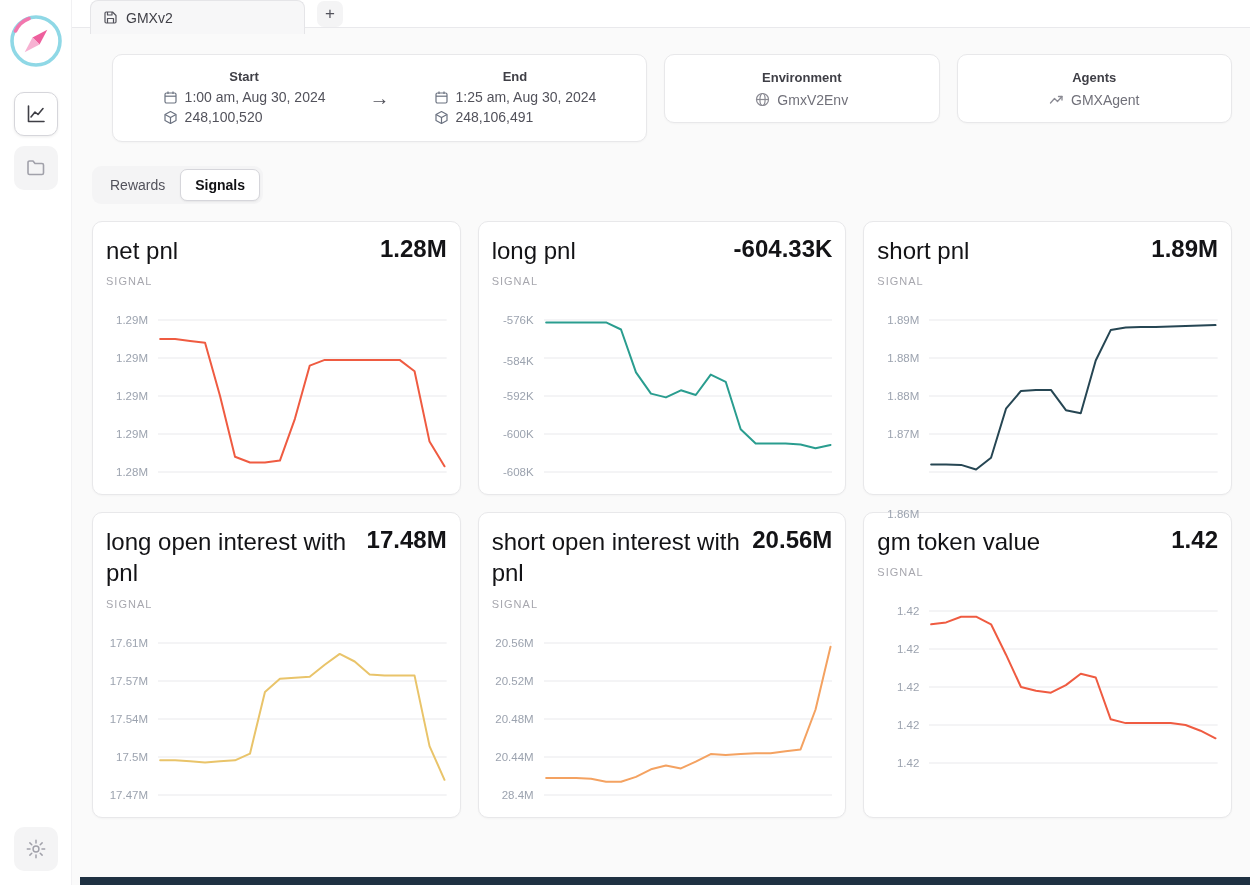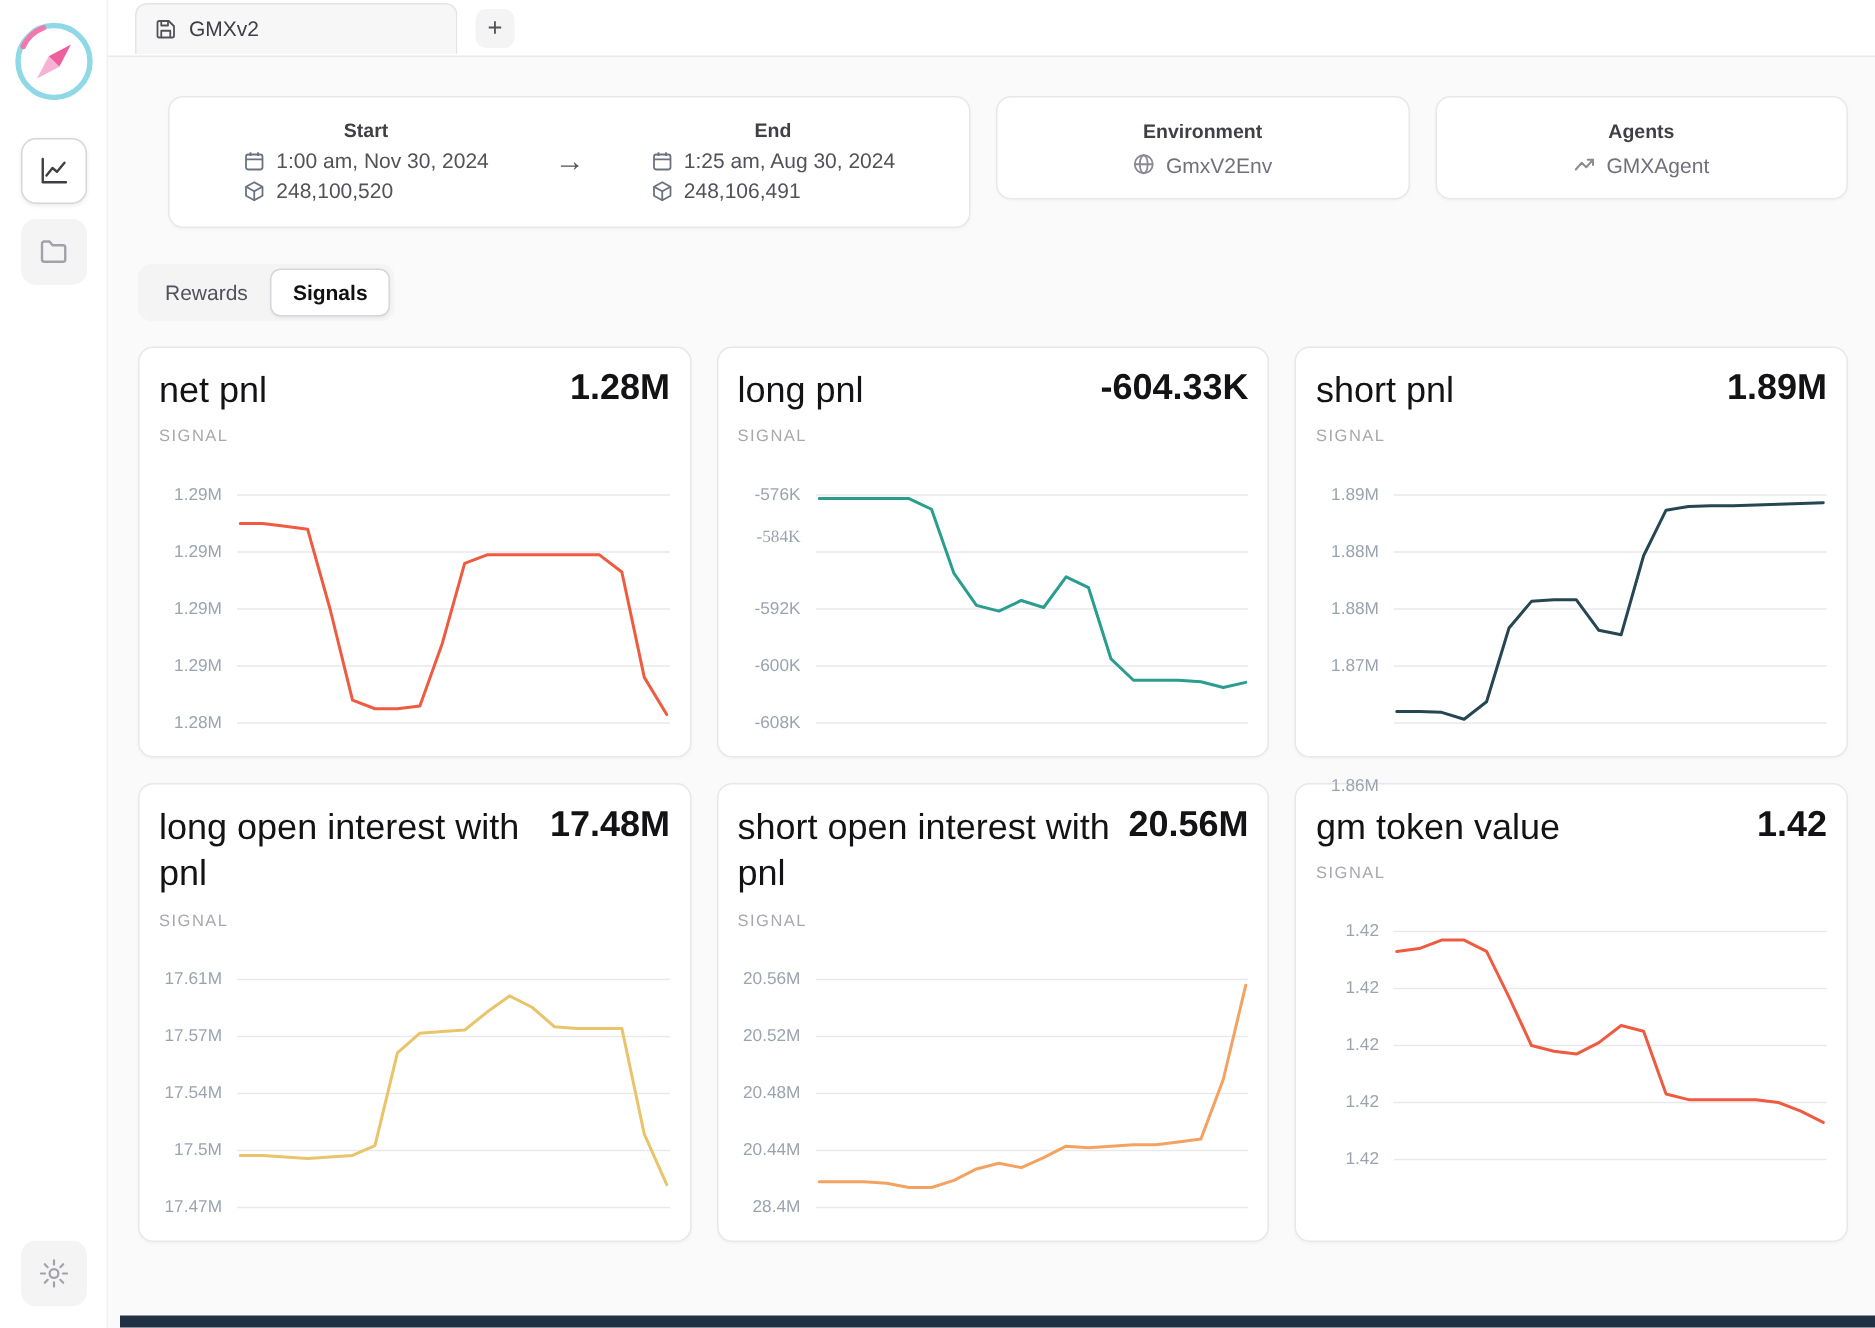--- a/index.html
+++ b/index.html
@@ -17,22 +17,22 @@
   .logo { margin-bottom:24px; line-height:0; }
   .nav-btn {
     width:44px; height:44px; border-radius:10px; display:grid; place-items:center;
     margin-bottom:10px; border:1px solid transparent; background:#f4f4f5; cursor:pointer;
   }
   .nav-btn.active { background:#fff; border-color:#d6d6db; box-shadow:0 1px 3px rgba(0,0,0,.08); }
   .nav-btn.gear { margin-top:auto; margin-bottom:0; }
   
   .content { margin-left:72px; }
   .tabbar {
-    height:38px; background:#fff; border-bottom:1px solid #e9e9ec;
-    display:flex; align-items:center; padding-left:18px;
+    height:28px; background:#fff; border-bottom:1px solid #e9e9ec;
+    display:flex; align-items:flex-start; padding-left:18px;
   }
   .tab {
     height:34px; width:215px; background:#f7f7f8; border:1px solid #e5e5e8; border-bottom:none;
     border-radius:8px 8px 0 0; display:flex; align-items:center; gap:8px; padding:0 12px;
     font-size:14px; color:#3f3f46; cursor:pointer;
   }
   .add-tab {
     width:26px; height:26px; margin-left:12px; align-self:center; border:none; border-radius:7px;
     background:#f4f4f5; color:#52525b; font-size:17px; line-height:1; cursor:pointer;
     display:grid; place-items:center; font-family:inherit;
@@ -125,21 +125,21 @@
       <div class="card range-card">
         <div class="range-col">
           <div class="col-label">Start</div>
           <div class="meta-line">
             <svg width="15" height="15" viewBox="0 0 15 15" fill="none" stroke="#6b7280" stroke-width="1.2">
               <rect x="2" y="3" width="11" height="10" rx="1.5"></rect>
               <line x1="2" y1="6.2" x2="13" y2="6.2"></line>
               <line x1="5" y1="1.5" x2="5" y2="4"></line>
               <line x1="10" y1="1.5" x2="10" y2="4"></line>
             </svg>
-            <span>1:00 am, Nov 30, 2024</span>
+            <span>1:00 am, Aug 30, 2024</span>
           </div>
           <div class="meta-line">
             <svg width="15" height="15" viewBox="0 0 15 15" fill="none" stroke="#6b7280" stroke-width="1.2" stroke-linejoin="round">
               <path d="M7.5 1.5 L13 4.5 V10.5 L7.5 13.5 L2 10.5 V4.5 Z"></path>
               <path d="M2 4.5 L7.5 7.5 L13 4.5"></path>
               <path d="M7.5 7.5 V13.5"></path>
             </svg>
             <span>248,100,520</span>
           </div>
         </div>
@@ -232,21 +232,21 @@
         <div class="chart-head">
           <div>
             <div class="chart-title">long pnl</div>
             <div class="chart-kind">SIGNAL</div>
           </div>
           <div class="chart-value">-604.33K</div>
         </div>
         <div class="chart-plot">
             <div class="y-labels">
               <span style="top: 1px;">-576K</span>
-              <span style="top: 29px; font-family: Liberation Serif, serif;">-584K</span>
+              <span style="top: 42px;">-584K</span>
               <span style="top: 77px; text-align: center;">-592K</span>
               <span style="top: 115px;">-600K</span>
               <span style="top: 153px;">-608K</span>
             </div>
             <div class="plot-svg">
               <svg viewBox="0 0 268 170" preserveAspectRatio="none">
                 <line x1="0" y1="9" x2="268" y2="9" stroke="#e9e9ec" stroke-width="1" vector-effect="non-scaling-stroke"></line>
                 <line x1="0" y1="47" x2="268" y2="47" stroke="#e9e9ec" stroke-width="1" vector-effect="non-scaling-stroke"></line>
                 <line x1="0" y1="85" x2="268" y2="85" stroke="#e9e9ec" stroke-width="1" vector-effect="non-scaling-stroke"></line>
                 <line x1="0" y1="123" x2="268" y2="123" stroke="#e9e9ec" stroke-width="1" vector-effect="non-scaling-stroke"></line>

